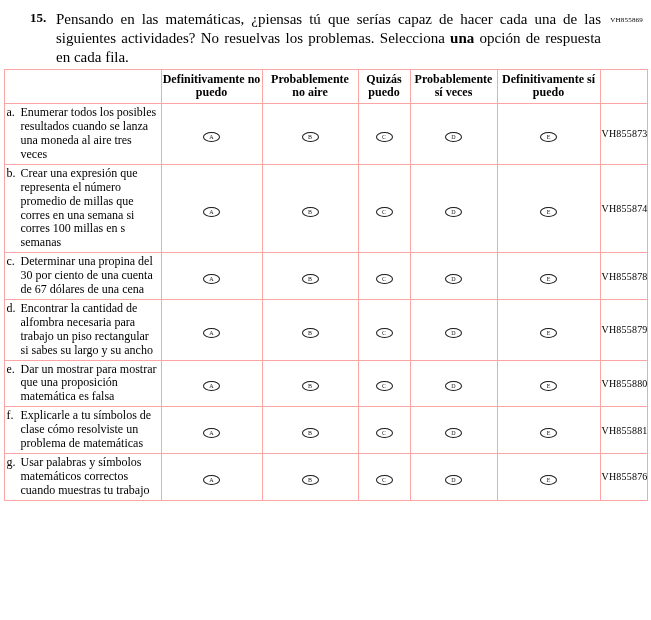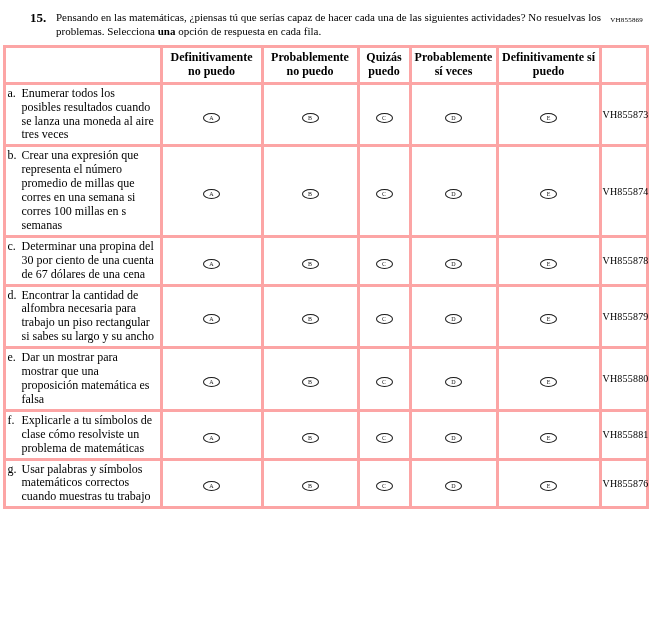--- a/index.html
+++ b/index.html
@@ -6,34 +6,34 @@
   body{
     width:651px;height:620px;overflow:hidden;
     font-family:"Liberation Serif", serif;color:#000;
     position:relative;
   }
   .top-code{
     position:absolute;top:16px;right:8px;
     font-size:7px;letter-spacing:.2px;
   }
   .question{
-    display:flex;margin:10px 50px 7px 30px;
+    display:flex;margin:10px 50px 1px 30px;
   }
   .q-number{
     font-weight:bold;font-size:13px;width:26px;flex-shrink:0;
   }
   .q-text{
-    flex:1;font-size:11px;line-height:1.28;text-align:justify;
+    flex:1;font-size:15px;line-height:1.28;text-align:justify;
   }
   .q-bold{font-weight:bold;}
   table{
     border-collapse:collapse;table-layout:fixed;
     width:643px;margin:0 auto;
   }
-  th,td{border:3px solid #fca5a5;}
+  th,td{border:1px solid #fca5a5;}
   th{
     font-size:12px;font-weight:bold;text-align:center;
     padding:3px 1px;vertical-align:middle;line-height:1.15;
   }
   td.label-cell{
     vertical-align:top;padding:2px 2px 2px 2px;font-size:12px;line-height:1.16;
   }
   .label-wrap{display:flex;}
   .row-letter{width:14px;flex-shrink:0;}
   .row-text{flex:1;padding-right:2px;}
@@ -66,21 +66,21 @@
       <col style="width:96px">
     <col style="width:52px">
       <col style="width:87px">
       <col style="width:103px">
     <col style="width:47px">
   </colgroup>
   <thead>
     <tr>
       <th></th>
       <th>Definitivamente no puedo</th>
-      <th>Probablemente no puedo</th>
+      <th>Probablemente no aire</th>
       <th>Quizás puedo</th>
       <th>Probablemente sí veces</th>
       <th>Definitivamente sí puedo</th>
       <th></th>
     </tr>
   </thead>
   <tbody>
 
     <tr>
       <td class="label-cell">

